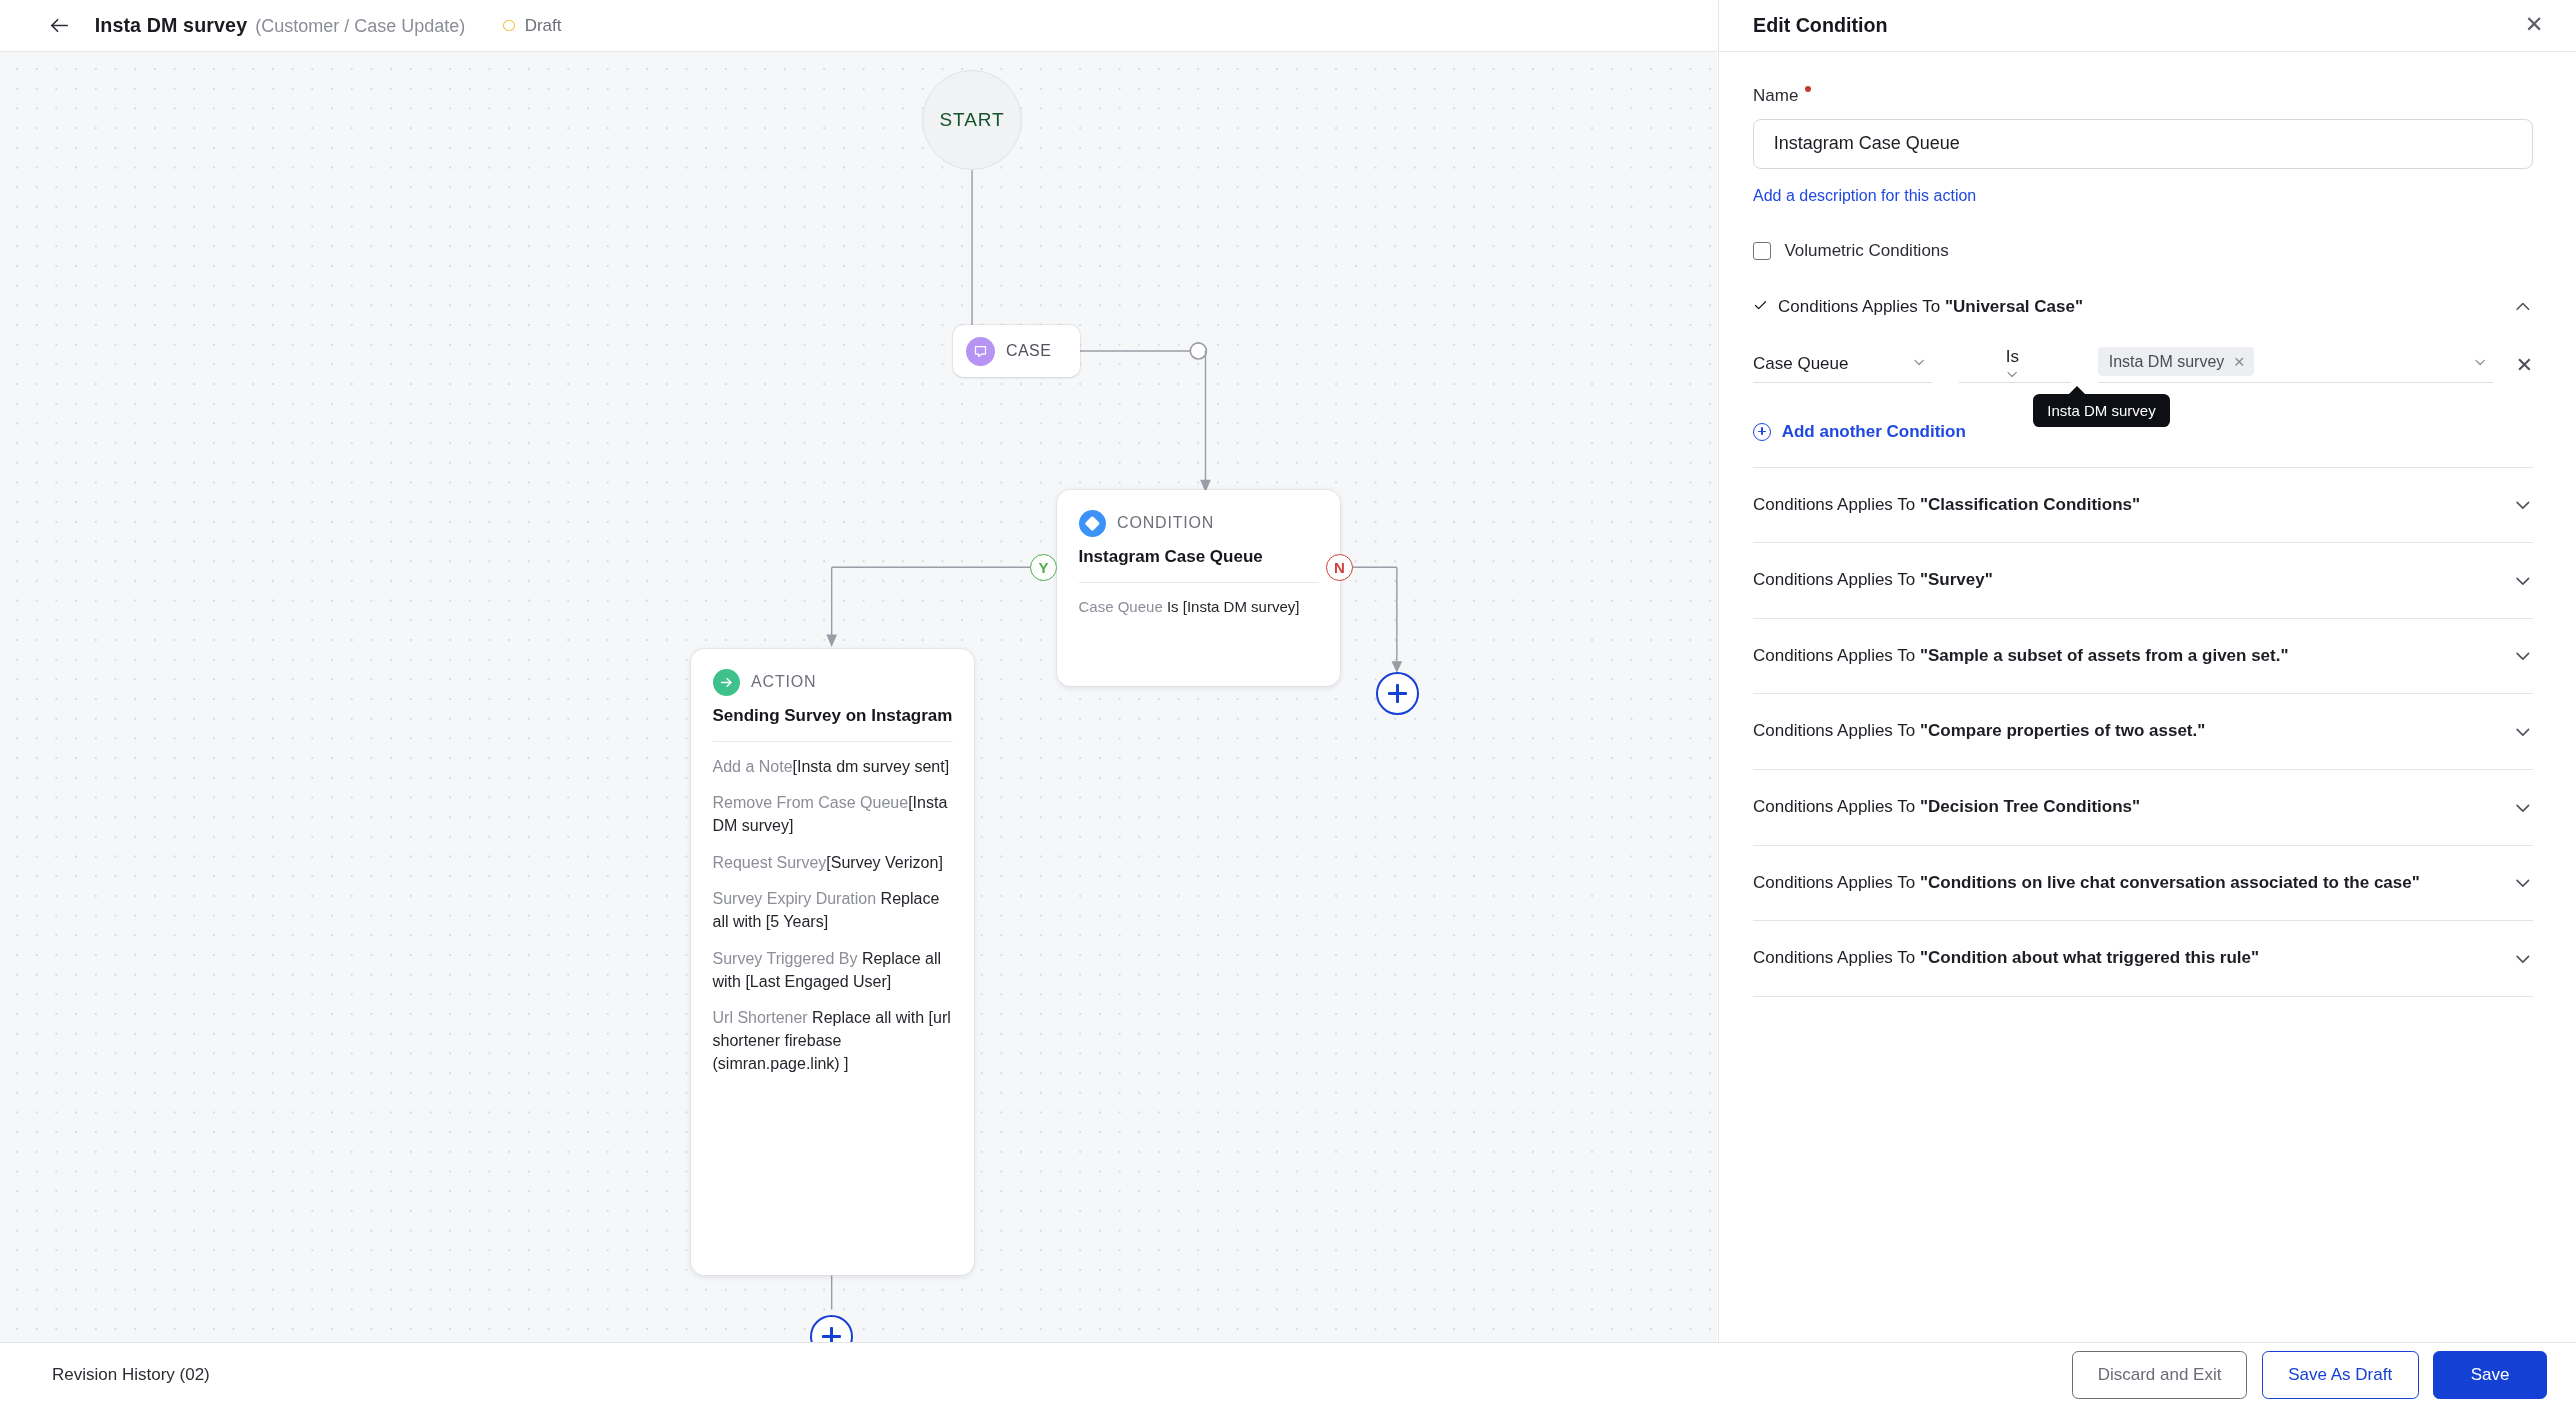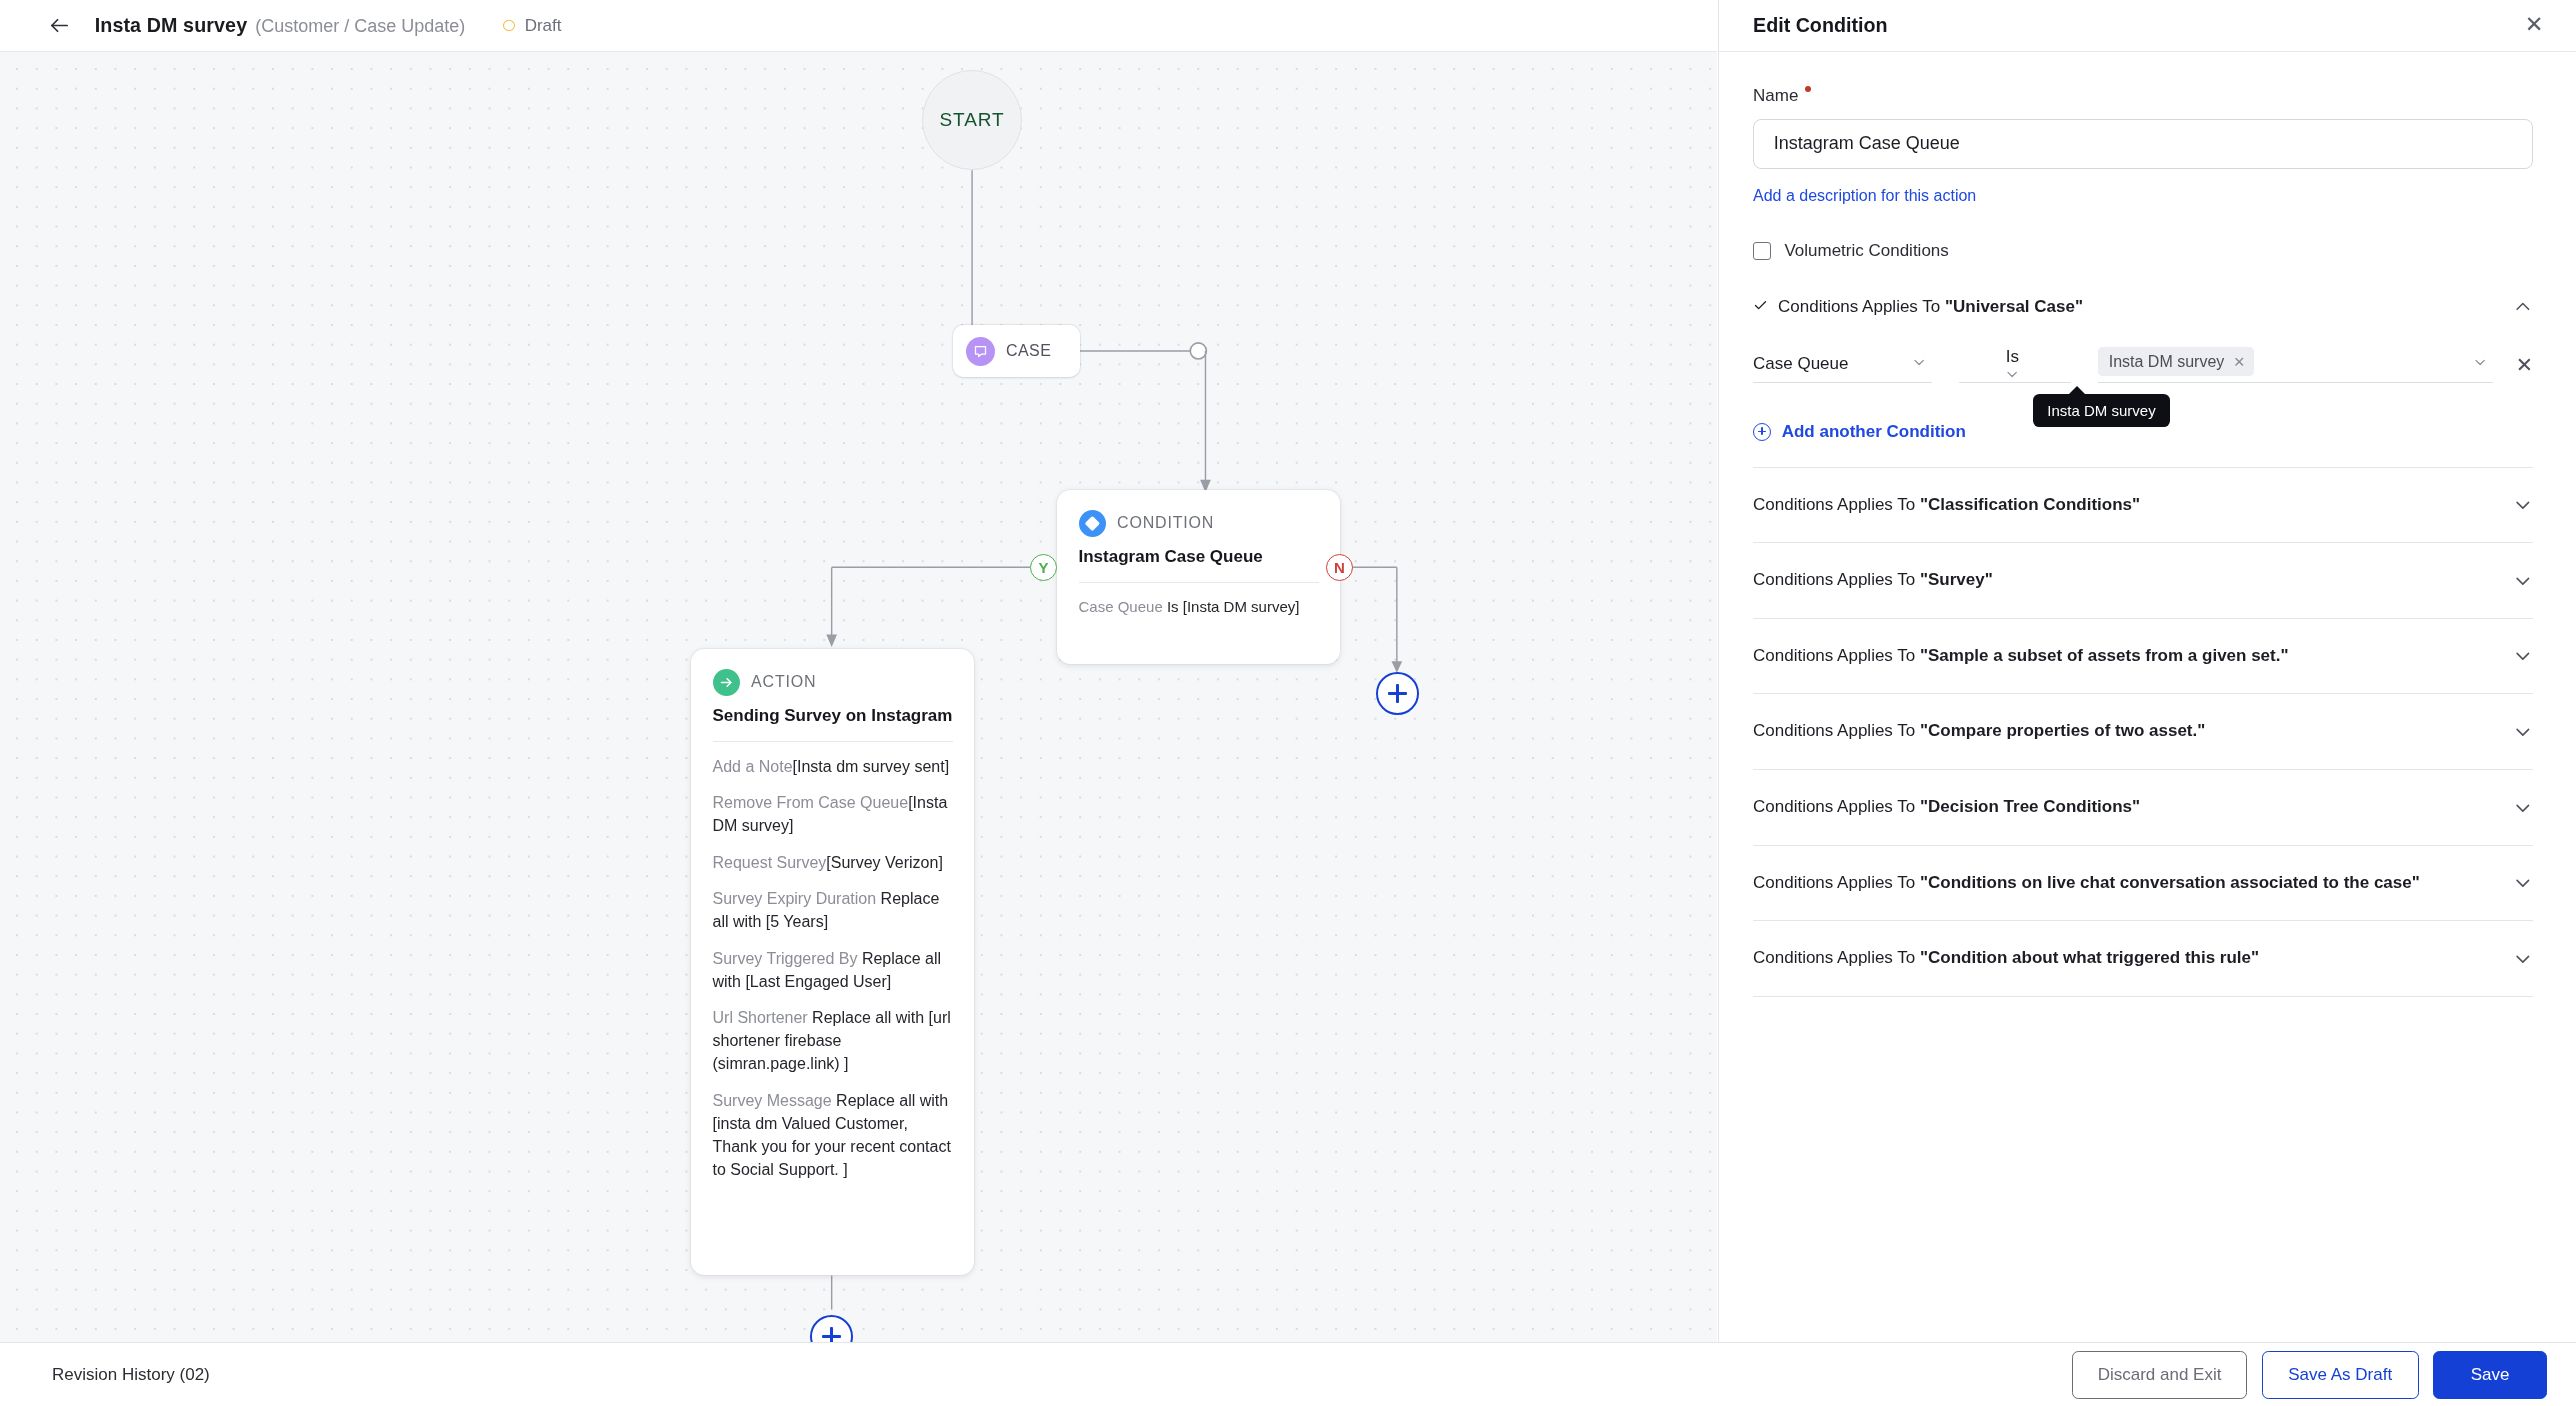--- a/index.html
+++ b/index.html
@@ -64,21 +64,21 @@
     display: flex; align-items: center; padding-left: 13.4px; gap: 10.7px;
   }
   .case-icon {
     width: 29px; height: 29px; border-radius: 50%;
     background: #b794f4; display: flex; align-items: center; justify-content: center;
   }
   #case-node .lbl { font-size: 16px; color: #50525c; letter-spacing: 0.4px; }
 
   
   #condition-node {
-    left: 1057px; top: 438px; width: 283px; height: 174px;
+    left: 1057px; top: 438px; width: 283px; height: 196px;
     background: #ffffff; border-radius: 13.4px;
     box-shadow: 0 1.8px 6.3px rgba(20,22,40,.10), 0 0 0 0.9px rgba(20,22,40,.04);
     padding: 19.7px 21.5px 0 21.5px;
   }
   .node-head { display: flex; align-items: center; gap: 11.6px; }
   .cond-icon {
     width: 27px; height: 27px; border-radius: 50%;
     background: #3c92f7; display: flex; align-items: center; justify-content: center;
   }
   .cond-icon i { width: 10.7px; height: 10.7px; background:#fff; display:block;
@@ -323,21 +323,20 @@
         </div>
         <div class="node-name">Sending Survey on Instagram</div>
         <div class="node-rule-sep"></div>
         <div class="act-list" id="action-items">
             <div class="act-item"><span class="k">Add a Note</span><span>[Insta dm survey sent]</span></div>
             <div class="act-item"><span class="k">Remove From Case Queue</span><span>[Insta DM survey]</span></div>
             <div class="act-item"><span class="k">Request Survey</span><span>[Survey Verizon]</span></div>
             <div class="act-item"><span class="k">Survey Expiry Duration</span><span> Replace all with [5 Years]</span></div>
             <div class="act-item"><span class="k">Survey Triggered By</span><span> Replace all with [Last Engaged User]</span></div>
             <div class="act-item"><span class="k">Url Shortener</span><span> Replace all with [url shortener firebase (simran.page.link) ]</span></div>
-            <div class="act-item"><span class="k">Survey Message</span><span> Replace all with [insta dm Valued Customer, Thank you for your recent contact to Social Support. ]</span></div>
           </div>
       </div>
 
       <div class="yn-badge" id="badge-yes">
         <span>Y</span>
       </div>
       <div class="yn-badge" id="badge-no">
         <span>N</span>
       </div>
 

